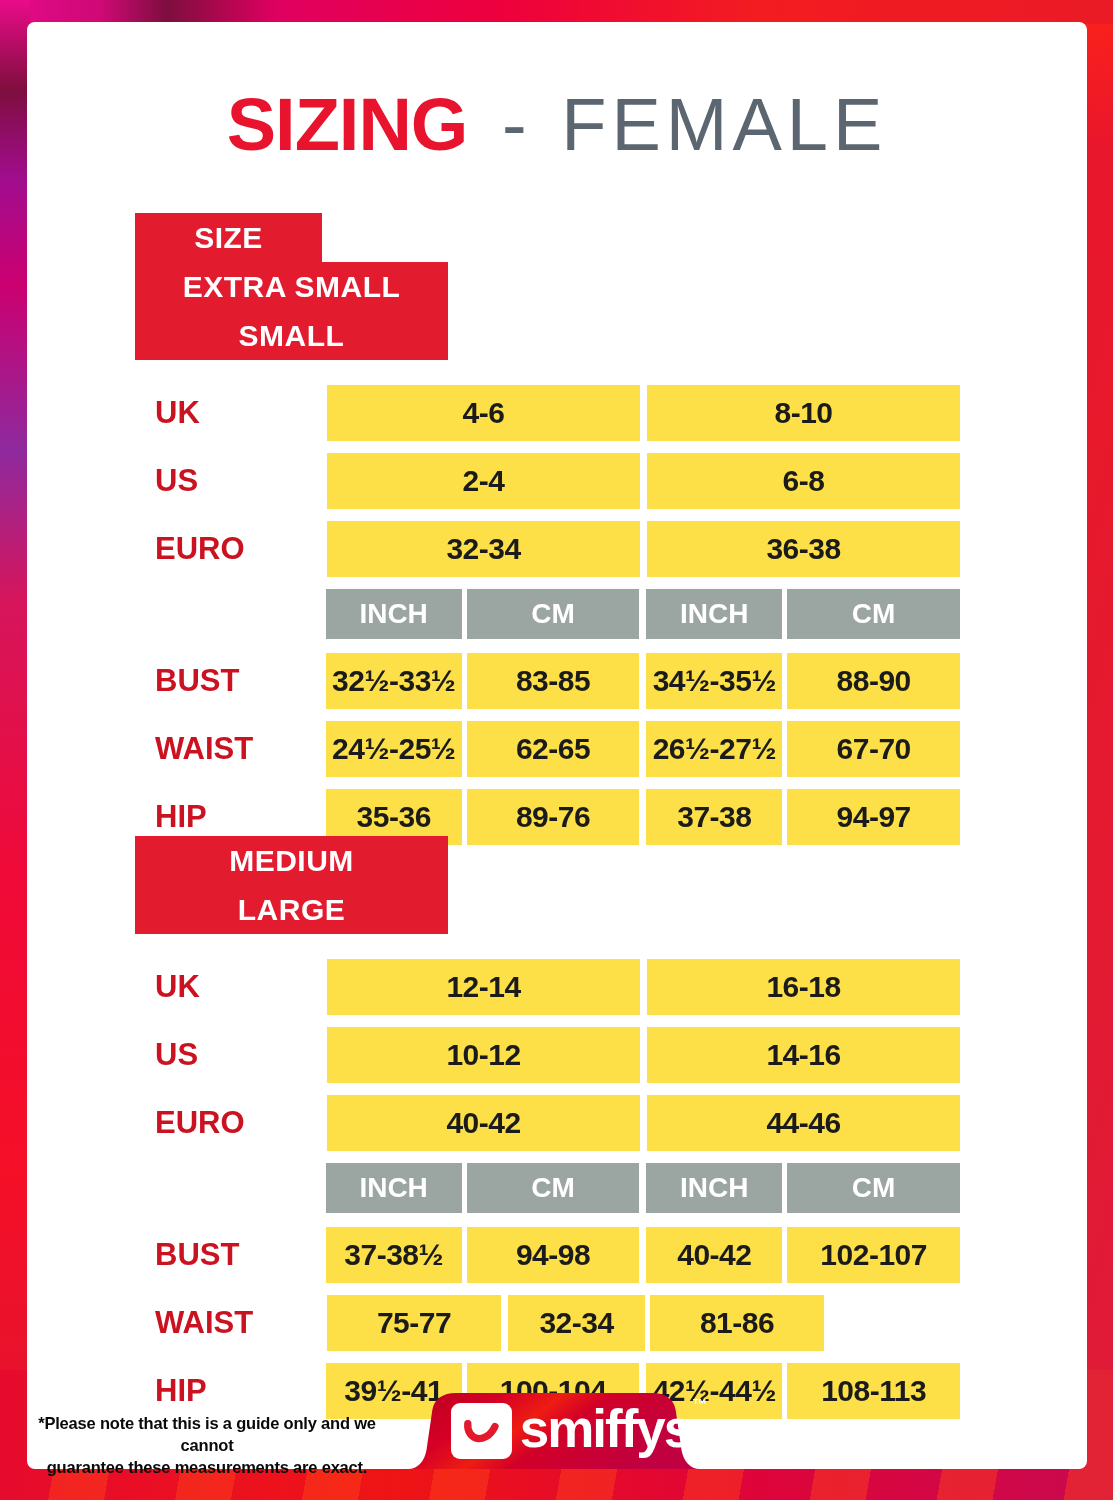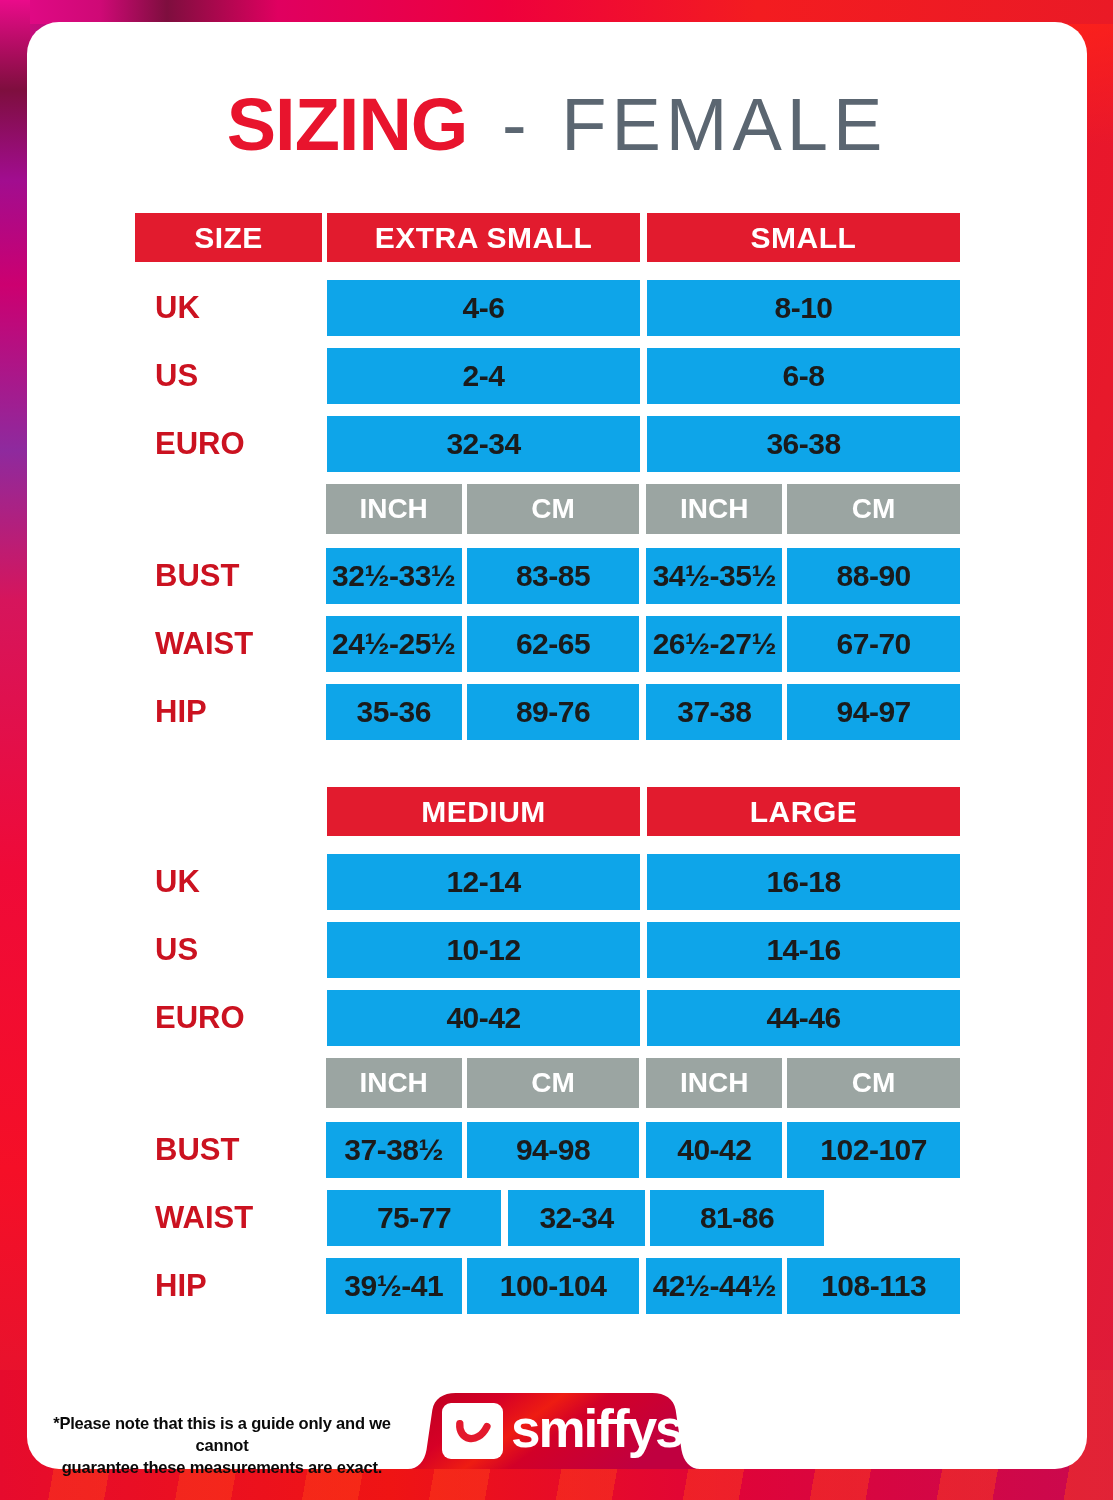--- a/index.html
+++ b/index.html
@@ -15,54 +15,54 @@
   .edge-left{position:absolute;left:0;top:0;bottom:0;width:30px;
     background:linear-gradient(to bottom,#ea0b8a 0%,#7e0e3e 6%,#a10d8f 12%,#cc0070 19%,#8e2a9e 30%,#d6155c 40%,#ef0a38 58%,#f50f27 78%,#e01430 100%);}
   .edge-top{position:absolute;left:0;top:0;right:0;height:24px;
     background:linear-gradient(to right,#e6098a 0%,#cf0976 9%,#7e0e3e 15%,#e00060 25%,#ee003d 45%,#f31c20 68%,#ea1a26 100%);}
   .edge-bottom{position:absolute;left:0;bottom:0;right:0;height:130px;
     background:
       repeating-linear-gradient(100deg,rgba(255,70,20,0) 0 70px,rgba(255,66,24,.45) 70px 125px),
       linear-gradient(to right,#e60b2d 0%,#ef1414 35%,#e00438 65%,#c9094f 100%);}
   
   .page{position:absolute;left:27px;top:22px;width:1060px;height:1447px;
-    background:#ffffff;border-radius:32px;}
+    background:#ffffff;border-radius:8px;}
   
   .title{position:absolute;left:0;top:66px;width:100%;text-align:center;
     font-size:74px;line-height:1;white-space:nowrap;}
   .t-red{color:#e8142d;font-weight:800;letter-spacing:-1px;}
   .t-sep{color:#5b6671;font-weight:300;margin:0 14px;}
   .t-gray{color:#5b6671;font-weight:300;letter-spacing:5px;}
   
   .size-table{position:absolute;left:108px;width:825px;}
   .row{display:flex;margin-bottom:12px;}
-  .row.hdr{margin-bottom:18px;}
+  .row.hdr{margin-bottom:25px;flex-direction:column;}
   .row.units{margin-top:4px;margin-bottom:14px;}
   .cell{display:flex;align-items:center;justify-content:center;}
   .lbl{width:187px;margin-right:5px;}
   .half{width:313px;margin-right:7px;}
   .half:last-child{margin-right:0;}
   .q-inch{width:137px;margin-right:5px;text-align:center;}
   .q-cm{width:174px;margin-right:7px;}
   .q-cm:last-child{margin-right:0;}
   .h49{height:49px;}
   .h50{height:50px;}
   .h56{height:56px;}
   .red-c{background:#e21b2e;color:#ffffff;font-weight:700;font-size:30px;letter-spacing:.5px;}
   .gray-c{background:#9ba5a2;color:#ffffff;font-weight:700;font-size:28px;}
-  .lite-c{background:#0ea5e9;color:#1b1b1b;font-weight:700;font-size:30px;letter-spacing:-.5px;}
+  .lite-c{background:#fde047;color:#1b1b1b;font-weight:700;font-size:30px;letter-spacing:-.5px;}
   .lbl-txt{color:#cb1220;font-weight:700;font-size:31px;justify-content:flex-start;padding-left:20px;background:transparent;}
   .spacer{background:transparent;}
   
-  .disclaimer{position:absolute;left:20px;top:1391px;width:350px;text-align:center;
+  .disclaimer{position:absolute;left:5px;top:1391px;width:350px;text-align:center;
     color:#0a0a0a;font-weight:700;font-size:16.5px;line-height:1.33;letter-spacing:-.2px;}
   .logo-tab{position:absolute;left:381px;top:1371px;width:292px;height:76px;}
   .logo-tab svg.tab-shape{position:absolute;left:0;top:0;width:100%;height:100%;}
   .tab-content{position:absolute;left:0;top:0;width:100%;height:100%;
-    display:flex;align-items:center;padding-left:34px;}
+    display:flex;align-items:center;padding-left:34px;justify-content:center;}
   .smile-box{width:61px;height:56px;background:#ffffff;border-radius:9px;
     display:flex;align-items:center;justify-content:center;flex:none;}
   .brand-wrap{position:relative;margin-left:8px;color:#ffffff;
     font-weight:700;font-size:53px;letter-spacing:-2px;line-height:1;padding-bottom:6px;}
   .tm{position:absolute;right:-16px;top:-6px;font-size:15px;font-weight:700;letter-spacing:0;}
 </style>
 </head>
 <body>
 
 <div class="frame">

